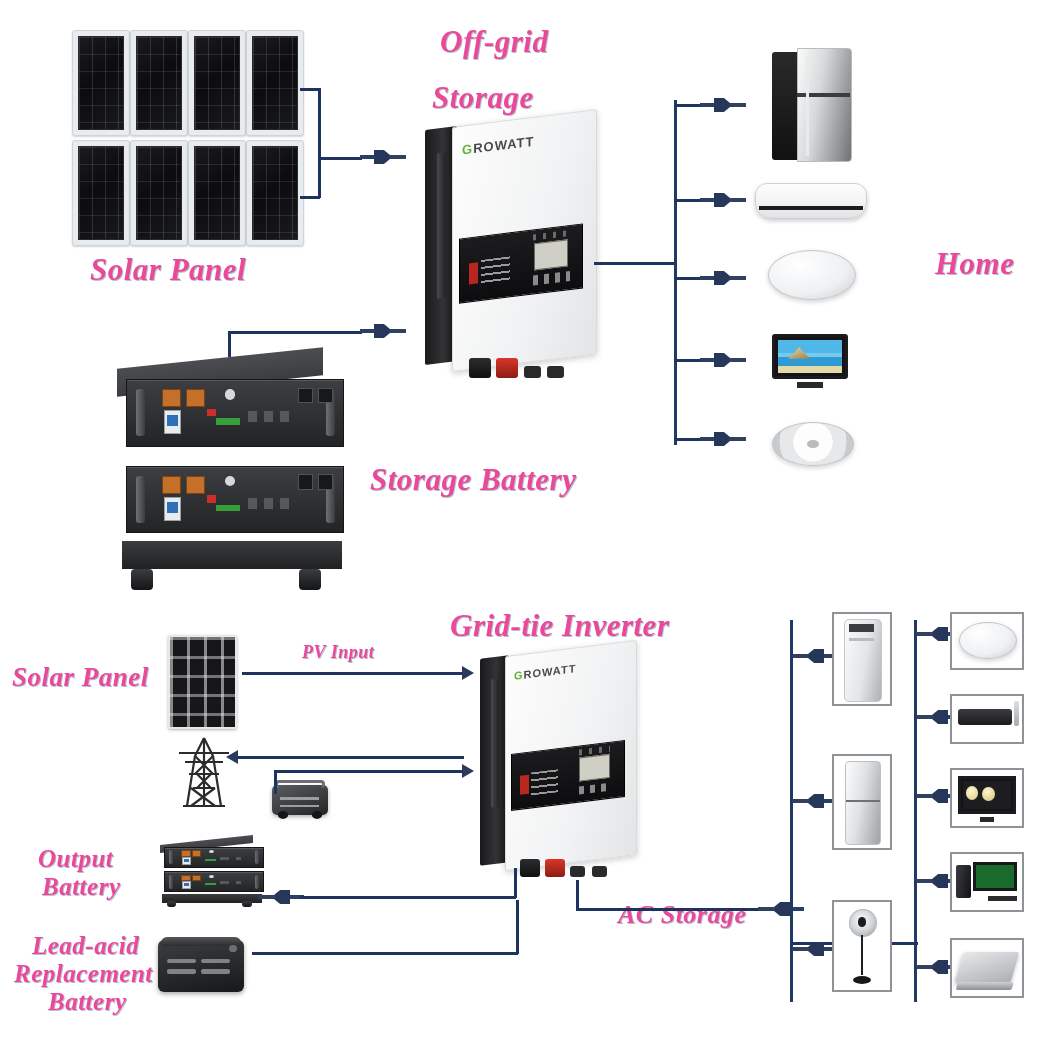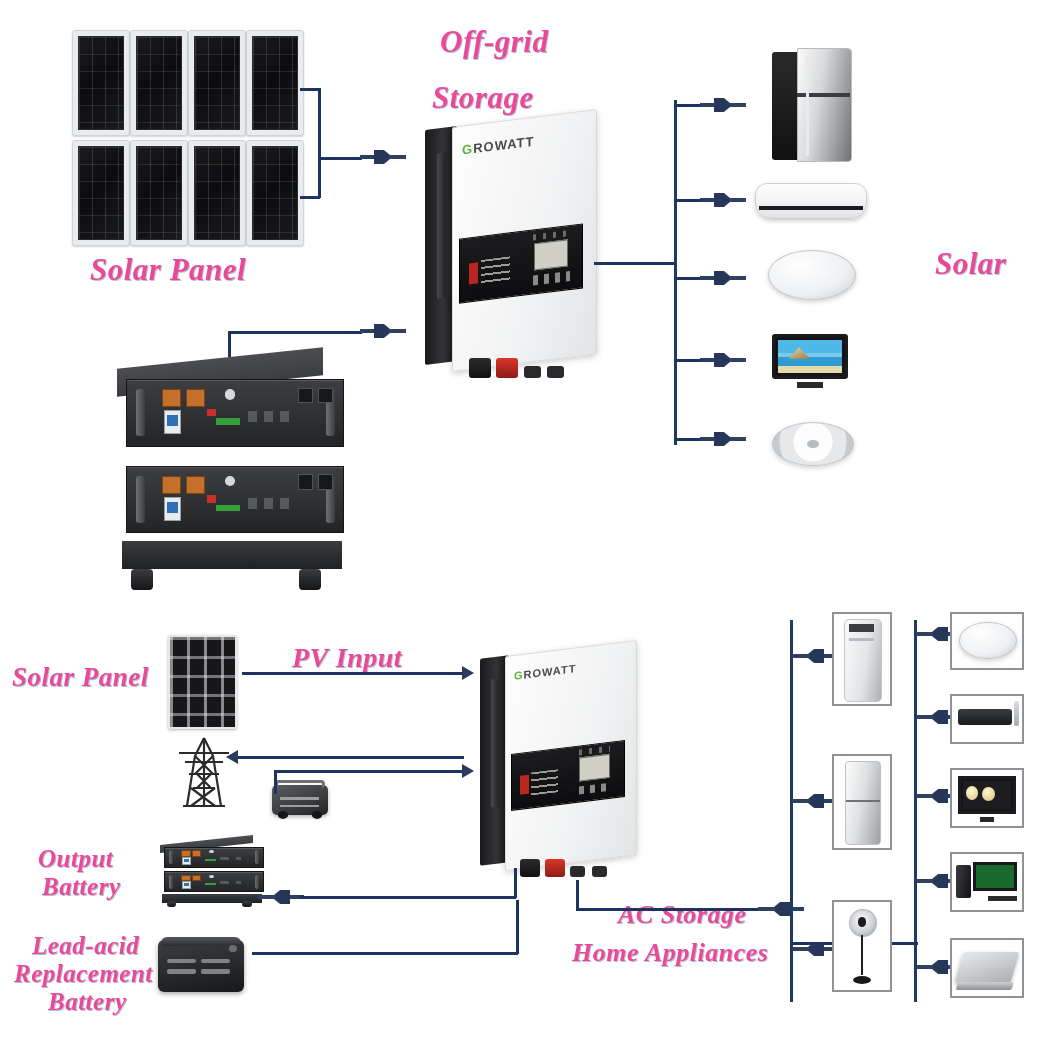--- a/index.html
+++ b/index.html
@@ -314,20 +314,21 @@
       <span class="grn"></span>
       <span class="ports"></span>
       <span class="sq s1"></span>
       <span class="sq s2"></span>
     </div>
     <div class="base" style="top:78%;"></div>
     <div class="caster" style="left:8%;top:90%;"></div>
     <div class="caster" style="left:78%;top:90%;"></div>
   </div>
 
+  <div class="lbl" style="left:370px;top:462px;font-size:31px;">Storage Battery</div>
 
   <div class="wire wh" style="left:594px;top:262px;width:82px;"></div>
   <div class="wire wv thick" style="left:674px;top:100px;height:345px;"></div>
 
   <div class="wire wh" style="left:674px;top:104px;width:36px;"></div>
   <div class="plug" style="left:700px;top:98px;">
       <span class="shaft"></span>
       <span class="body"></span>
       <span class="tip"></span>
     </div>
@@ -367,24 +368,25 @@
     </div>
   <div class="clight" style="left:768px;top:250px;width:86px;height:48px;"></div>
   <div class="tv" style="left:772px;top:334px;width:76px;height:54px;">
     <div class="scr">
         <em></em>
       </div>
       <div class="stand"></div>
   </div>
   <div class="fanlight" style="left:772px;top:422px;width:80px;height:42px;"></div>
 
-  <div class="lbl" style="left:935px;top:246px;font-size:31px;">Solar</div>
-
+  <div class="lbl" style="left:935px;top:246px;font-size:31px;">Home</div>
+
+  <div class="lbl" style="left:450px;top:608px;font-size:31px;">Grid-tie Inverter</div>
   <div class="lbl" style="left:12px;top:662px;font-size:27px;">Solar Panel</div>
-  <div class="lbl" style="left:292px;top:642px;font-size:28px;">PV Input</div>
+  <div class="lbl" style="left:302px;top:642px;font-size:18px;">PV Input</div>
 
   <div class="panel-s" style="left:168px;top:635px;width:65px;height:90px;"></div>
 
   <div class="wire wh" style="left:242px;top:672px;width:222px;"></div>
   <div class="arrowR" style="left:462px;top:666px;"></div>
 
   <div class="pylon" style="left:175px;top:736px;">
     <svg width="58" height="72" viewBox="0 0 58 72">
       <g stroke="#2b2b2d" stroke-width="2.2" fill="none">
         <path d="M29 2 L20 20 L12 70 M29 2 L38 20 L46 70"></path>
@@ -477,21 +479,20 @@
     <div class="slot" style="top:36%;"></div>
     <div class="slot2" style="top:36%;"></div>
     <div class="slot" style="top:56%;"></div>
     <div class="slot2" style="top:56%;"></div>
     <div class="cap"></div>
   </div>
   <div class="wire wh" style="left:252px;top:952px;width:266px;"></div>
   <div class="wire wv" style="left:516px;top:900px;height:54px;"></div>
 
   <div class="lbl" style="left:618px;top:900px;font-size:26px;">AC Storage</div>
-  <div class="lbl" style="left:572px;top:938px;font-size:26px;">Home Appliances</div>
 
   <div class="wire wh" style="left:576px;top:908px;width:200px;"></div>
   <div class="wire wv" style="left:576px;top:880px;height:30px;"></div>
   <div class="plug flip" style="left:758px;top:902px;">
       <span class="shaft"></span>
       <span class="body"></span>
       <span class="tip"></span>
     </div>
 
   <div class="wire wv thick" style="left:790px;top:620px;height:382px;"></div>

